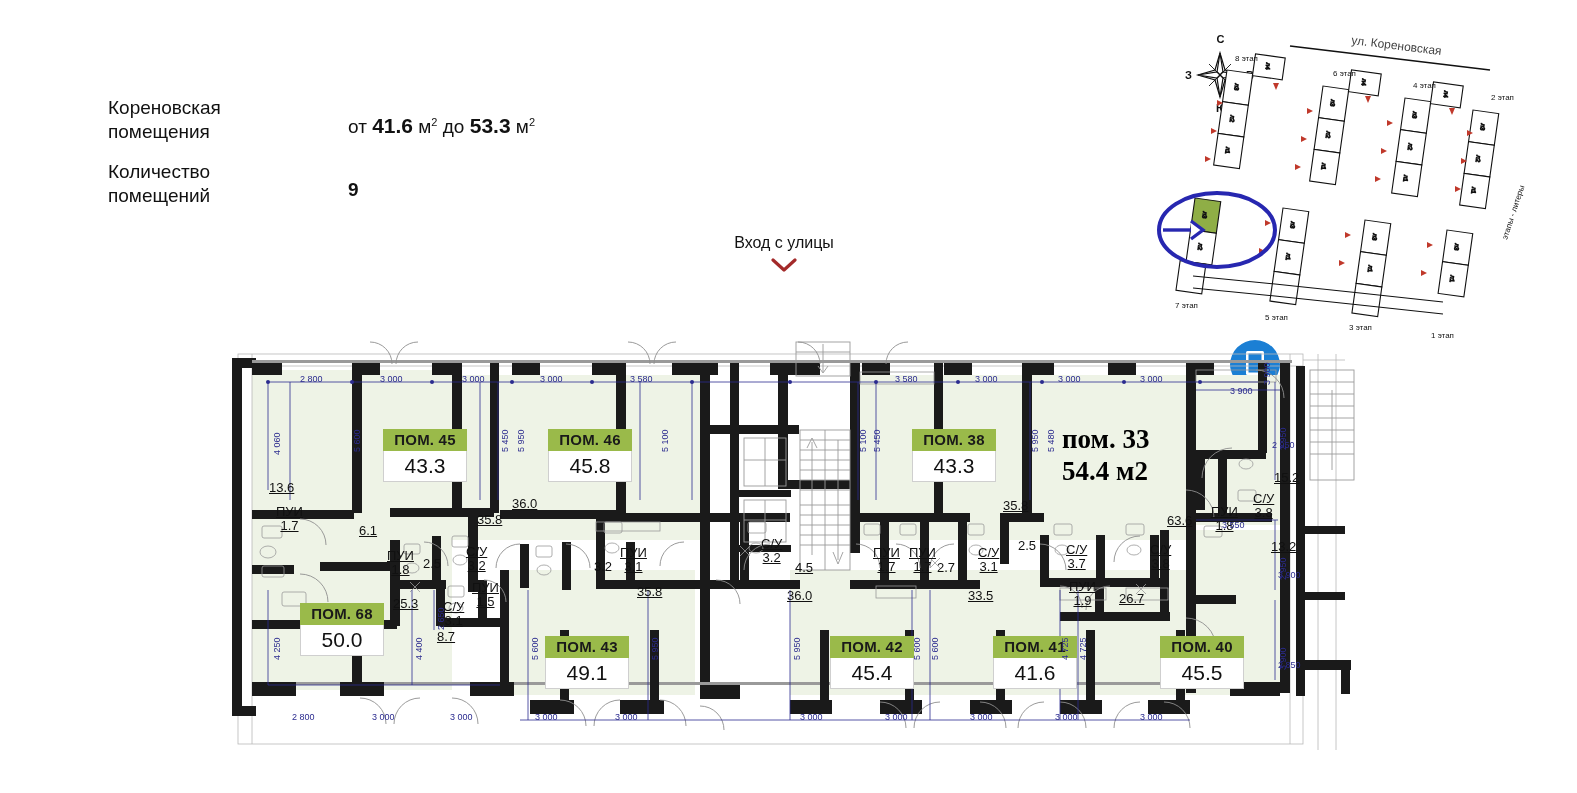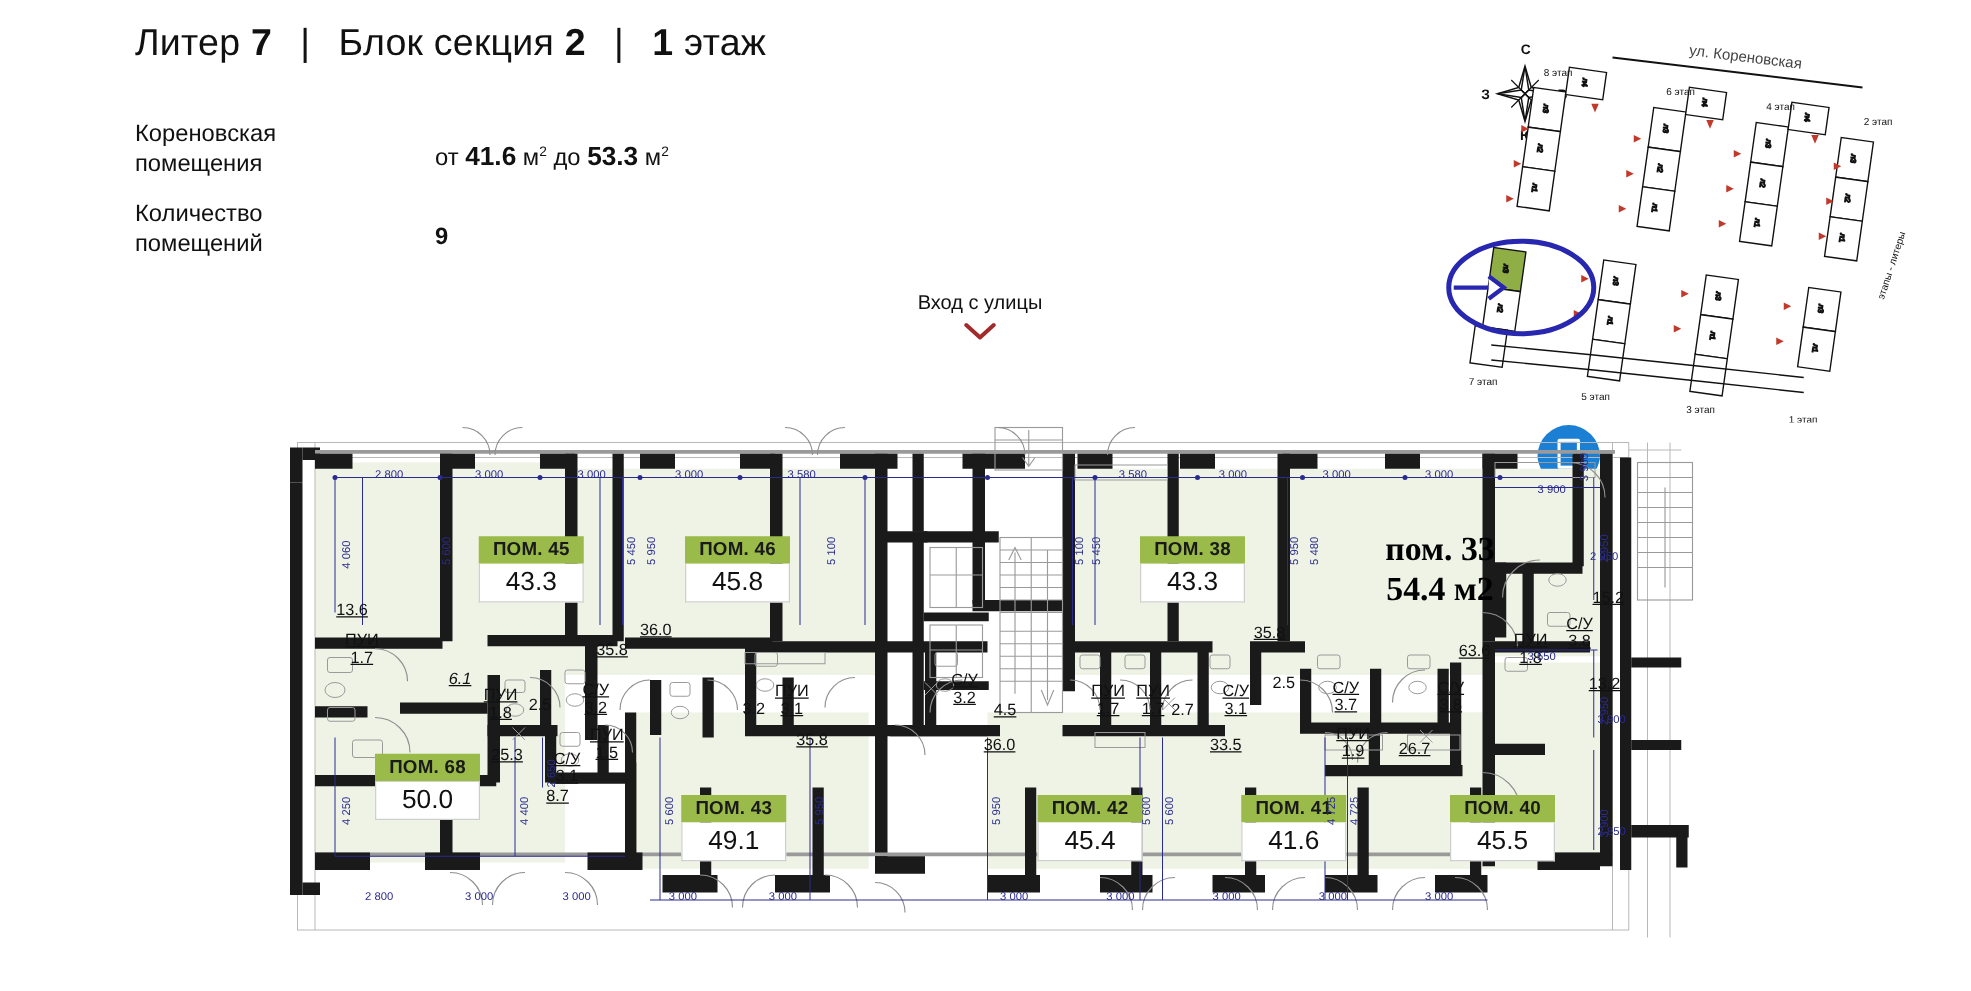--- a/index.html
+++ b/index.html
@@ -44,21 +44,21 @@
   
   .room{position:absolute;width:84px;text-align:center;}
   .room .tag{
     background:#9aba4a;color:#1a1a1a;font-size:15px;font-weight:bold;
     line-height:22px;height:22px;letter-spacing:.2px;white-space:nowrap;
   }
   .room .val{
     background:#ffffff;border:1px solid #cfcfcf;border-top:none;color:#111;
     font-size:21px;line-height:30px;height:30px;font-weight:400;
   }
-  .room33{position:absolute;text-align:center;width:180px;
+  .room33{position:absolute;width:180px;
     font-family:"Liberation Serif","DejaVu Serif",serif;color:#000;}
   .room33 .n{font-size:27px;font-weight:bold;line-height:32px;white-space:nowrap;}
   .room33 .a{font-size:27px;font-weight:bold;line-height:32px;white-space:nowrap;}
 
   
   .ann{position:absolute;font-size:13px;color:#111;white-space:nowrap;
        font-family:"Liberation Sans","DejaVu Sans",sans-serif;}
   .ann.u{text-decoration:underline;}
   .ann.two{line-height:14px;text-align:center;}
   .ann.two span{display:block;}
@@ -66,32 +66,20 @@
 
   
   .dim{position:absolute;font-size:9px;color:#2b2b8f;white-space:nowrap;}
   .dim.v{transform-origin:0 0;transform:rotate(-90deg);}
 </style>
 </head>
 <body>
 
 <div class="page">
 
-  <div class="header">
-    <div class="title">
-      <span>Литер</span>
-      <span class="b">7</span>
-      <span class="sep">|</span>
-      <span>Блок секция</span>
-      <span class="b">2</span>
-      <span class="sep">|</span>
-      <span class="b">1</span>
-      <span>этаж</span>
-    </div>
-  </div>
 
   <div class="meta">
     <div class="meta-row">
       <div class="meta-label">
         <div>Кореновская</div>
         <div>помещения</div>
       </div>
       <div class="meta-value">
         <span>от</span>
         <span class="b">41.6</span>
@@ -627,21 +615,21 @@
         <div class="tag">ПОМ. 40</div>
         <div class="val">45.5</div>
       </div>
       <div class="room33" style="left: 1062px; top: 423px;">
         <div class="n">пом. 33</div>
         <div class="a">54.4 м2</div>
       </div>
     </div>
   <div id="ann-layer">
       <div class="ann u" style="left: 269px; top: 480px;">13.6</div>
-      <div class="ann u" style="left: 359px; top: 535px; font-style: italic;">6.1</div>
+      <div class="ann u" style="left: 359px; top: 523px;">6.1</div>
       <div class="ann" style="left: 423px; top: 556px;">2.5</div>
       <div class="ann u" style="left: 393px; top: 596px;">25.3</div>
       <div class="ann u" style="left: 437px; top: 629px;">8.7</div>
       <div class="ann u" style="left: 477px; top: 512px;">35.8</div>
       <div class="ann u" style="left: 512px; top: 496px;">36.0</div>
       <div class="ann u" style="left: 637px; top: 584px;">35.8</div>
       <div class="ann" style="left: 594px; top: 559px;">3.2</div>
       <div class="ann u" style="left: 795px; top: 560px;">4.5</div>
       <div class="ann u" style="left: 787px; top: 588px;">36.0</div>
       <div class="ann" style="left: 937px; top: 560px;">2.7</div>

